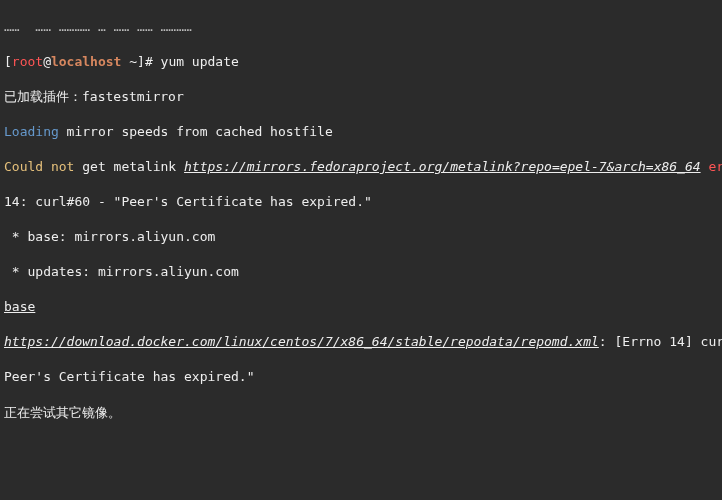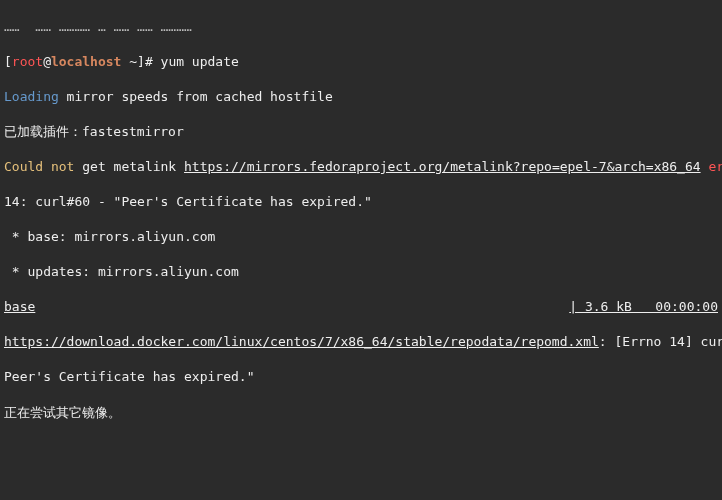--- a/index.html
+++ b/index.html
@@ -17,39 +17,39 @@
   .term {
     padding: 0 4px 4px 4px;
     white-space: pre;
   }
   .cutoff { color: #bbbbbb; }
   .red     { color: #ff5555; margin-top: 24px; }
   .orange  { color: #d7875f; font-weight: bold; }
   .yellow  { color: #e5c07b; }
   .blue    { color: #6699cc; }
   .white   { color: #eeeeee; }
-  .u       { text-decoration: underline; }
+  .u       { text-decoration: underline; font-style: italic; }
   .line { display: block; }
   .cols { display: flex; text-decoration: underline; }
   .cols .l { flex: 0 0 auto; }
   .cols .r { margin-left: auto; }
 </style>
 </head>
 <body>
 
 <div class="term">
 <span class="line cutoff">……  …… ………… … …… …… …………</span>
 <span class="line"><span class="white">[</span><span class="red">root</span><span class="white">@</span><span class="orange">localhost</span><span class="white"> ~]# </span><span class="white">yum update</span></span>
+<span class="line white">已加载插件：fastestmirror</span>
 <span class="line"><span class="blue">Loading</span><span class="white"> mirror speeds from cached hostfile</span></span>
-<span class="line white">已加载插件：fastestmirror</span>
 <span class="line"><span class="yellow">Could not</span><span class="white"> get metalink </span><span class="white u">https://mirrors.fedoraproject.org/metalink?repo=epel-7&amp;arch=x86_64</span><span> </span><span class="red">error</span></span>
 <span class="line white">14: curl#60 - "Peer's Certificate has expired."</span>
 <span class="line white"> * base: mirrors.aliyun.com</span>
 <span class="line white"> * updates: mirrors.aliyun.com</span>
-<span class="line cols white"><span class="l">base</span><span class="r">| 3.6 kB   00:00:00</span></span>
+<span class="line cols white"><span class="l">base</span></span>
 <span class="line"><span class="white u">https://download.docker.com/linux/centos/7/x86_64/stable/repodata/repomd.xml</span><span class="white">: [Errno 14] curl#60</span></span>
 <span class="line white">Peer's Certificate has expired."</span>
 <span class="line white">正在尝试其它镜像。</span>
 
 
 
 
 
 
 

